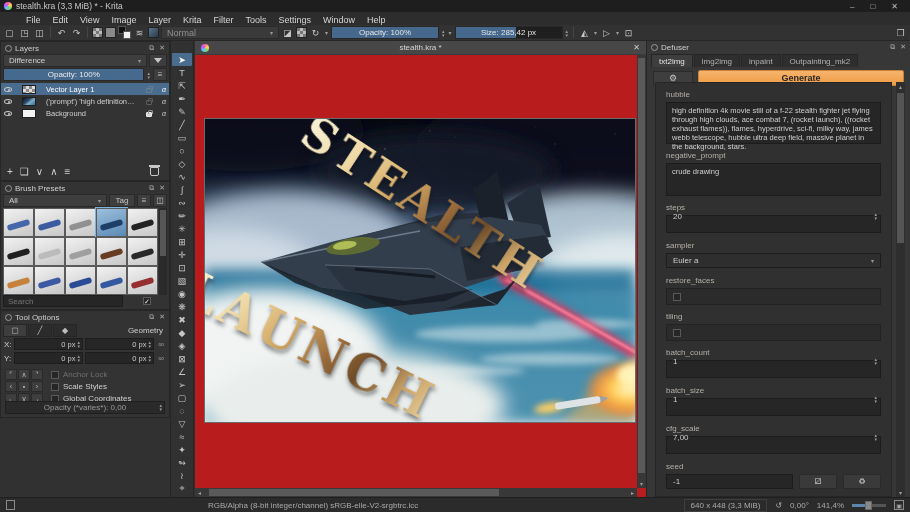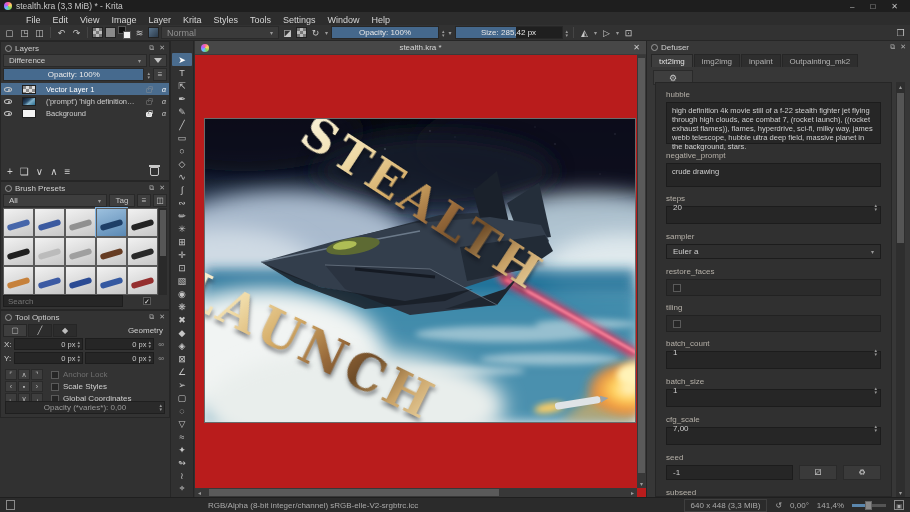--- a/index.html
+++ b/index.html
@@ -164,21 +164,21 @@
   </div>
 
   <div class="menubar">
 
   <span class="menu-item">File</span>
       <span class="menu-item">Edit</span>
       <span class="menu-item">View</span>
       <span class="menu-item">Image</span>
       <span class="menu-item">Layer</span>
       <span class="menu-item">Krita</span>
-      <span class="menu-item">Styles</span>
+      <span class="menu-item">Filter</span>
       <span class="menu-item">Tools</span>
       <span class="menu-item">Settings</span>
       <span class="menu-item">Window</span>
       <span class="menu-item">Help</span>
     </div>
 
   <div class="toolbar">
     <span class="tbtn">▢</span>
     <span class="tbtn">◳</span>
     <span class="tbtn">◫</span>
@@ -746,26 +746,29 @@
           <span>inpaint</span>
         </span>
         <span class="def-tab">
           <span>Outpainting_mk2</span>
         </span>
       </div>
     <div class="gen-row">
       <span class="cfg-btn">
           <span>⚙</span>
         </span>
+      <span class="gen-btn">
+          <span>Generate</span>
+        </span>
     </div>
     <div class="form">
       <div class="flabel">hubble</div>
       <div class="fta" style="height:42px">high definition 4k movie still of a f-22 stealth fighter jet flying through high clouds, ace combat 7, (rocket launch), ((rocket exhaust flames)), flames, hyperdrive, sci-fi, milky way, james webb telescope, hubble ultra deep field, massive planet in the background, stars.</div>
       <div class="flabel">negative_prompt</div>
-      <div class="fta" style="height:24px">crude drawing</div>
+      <div class="fta" style="height:33px">crude drawing</div>
       <div class="flabel">steps</div>
       <div class="fin">
           <span class="grow">20</span>
           <span class="spin">
             <span>▴</span>
             <span>▾</span>
           </span>
         </div>
       <div class="flabel">sampler</div>
       <div class="fcombo">

